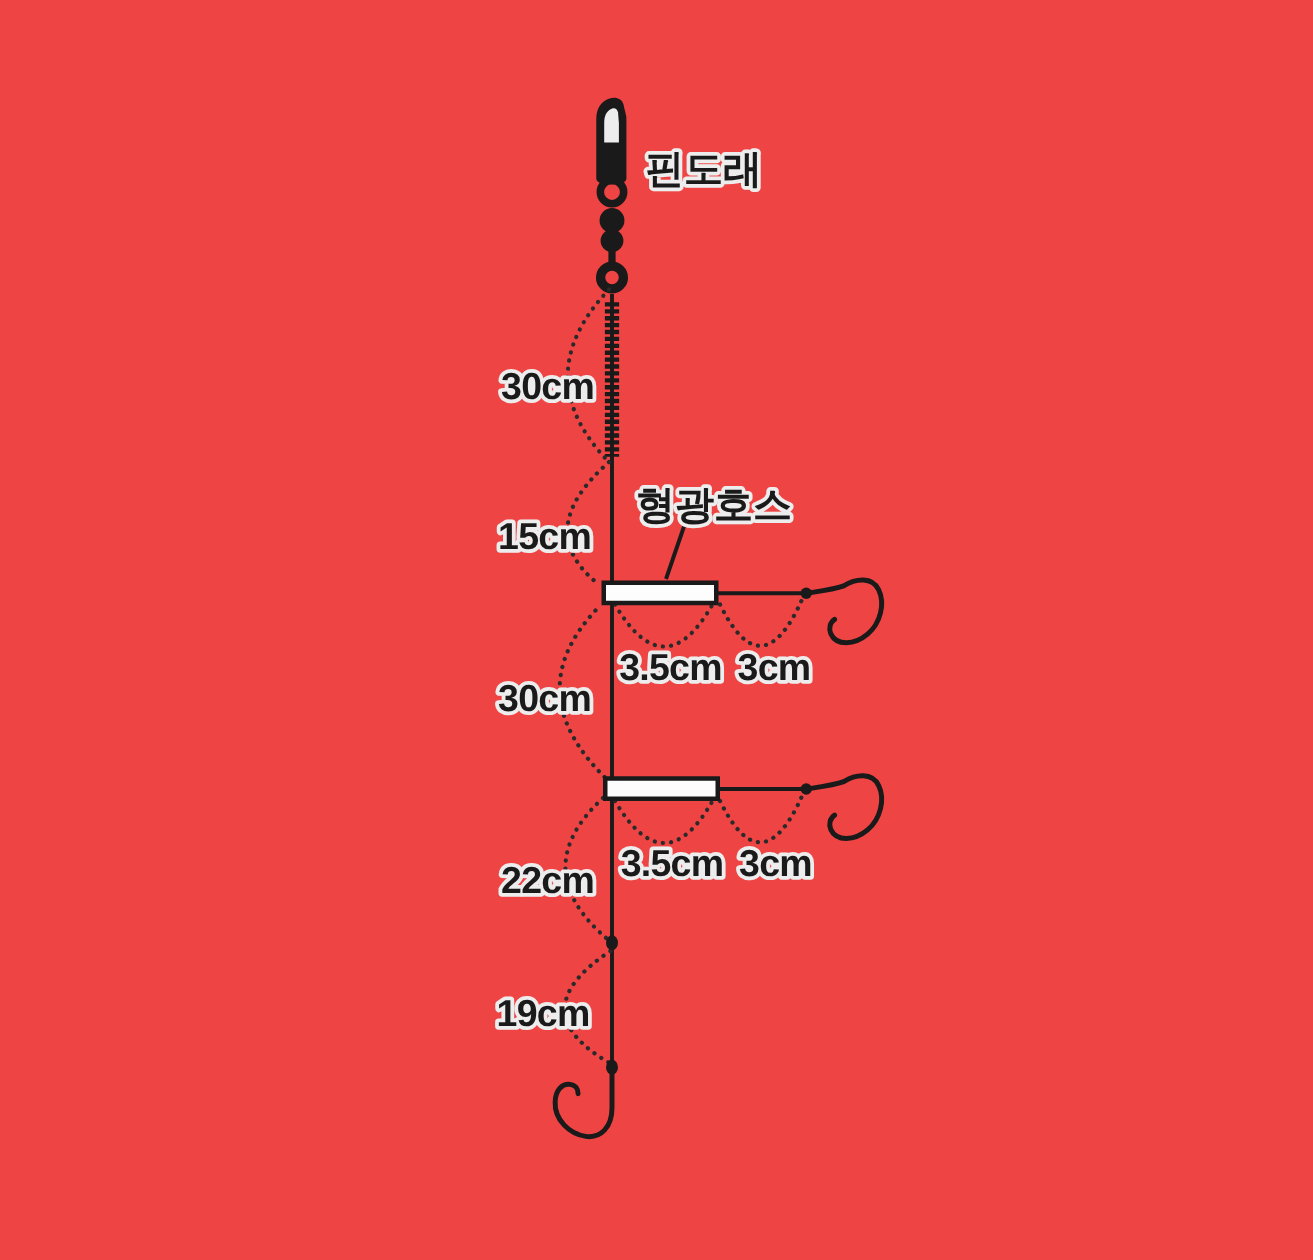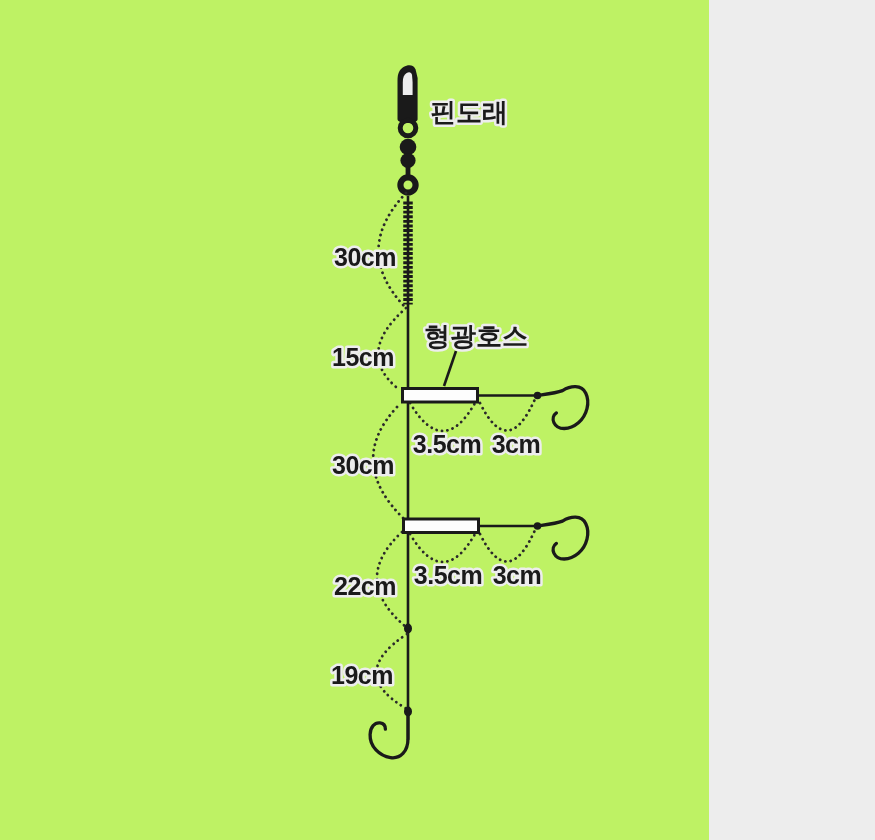--- a/index.html
+++ b/index.html
@@ -5,23 +5,23 @@
   html, body {
     margin: 0;
     padding: 0;
     width: 875px;
     height: 840px;
     background: #ededed;
     overflow: hidden;
   }
   .canvas {
     position: relative;
-    width: 709px;
+    width: 875px;
     height: 840px;
-    background: #bef264;
+    background: #ef4444;
   }
   svg { display: block; }
 
   .ink-stroke { stroke: #1a1a1a; fill: none; }
   .ink-fill   { fill: #1a1a1a; }
   .bg-fill    { fill: #ededed; }
 
   .mainline   { stroke: #1a1a1a; stroke-width: 2.6; fill: none; }
   .coil       { stroke: #1a1a1a; stroke-width: 9.5; fill: none; stroke-dasharray: 2.9 1.7; }
   .branchline { stroke: #1a1a1a; stroke-width: 2.6; fill: none; }

